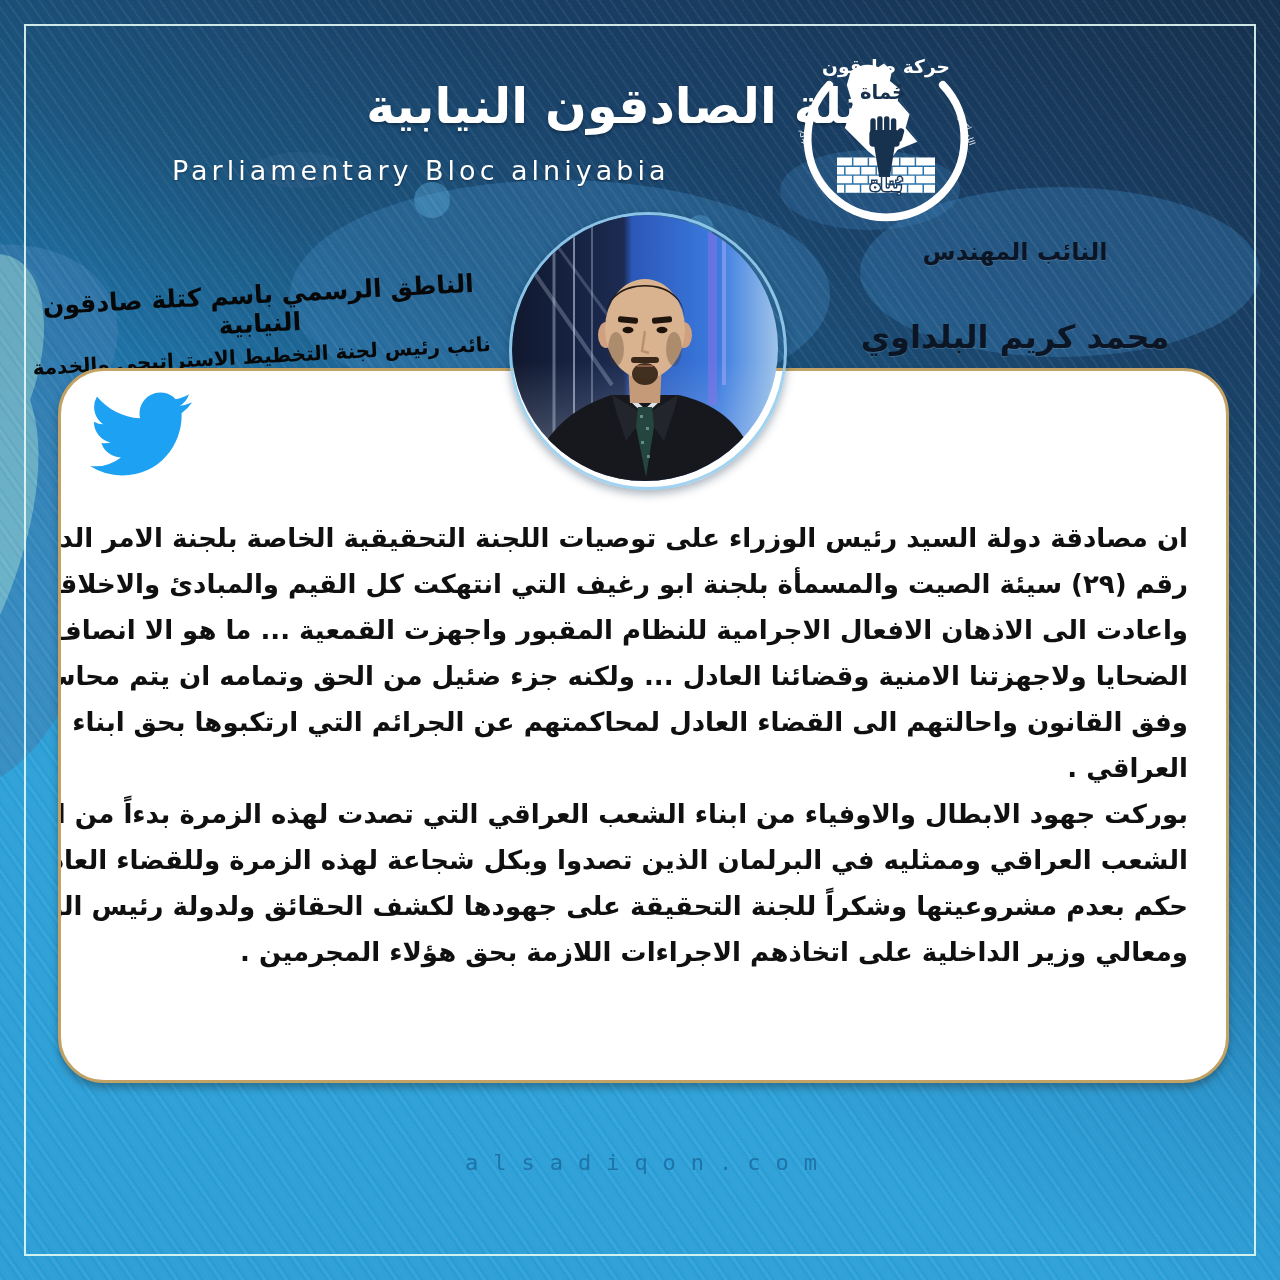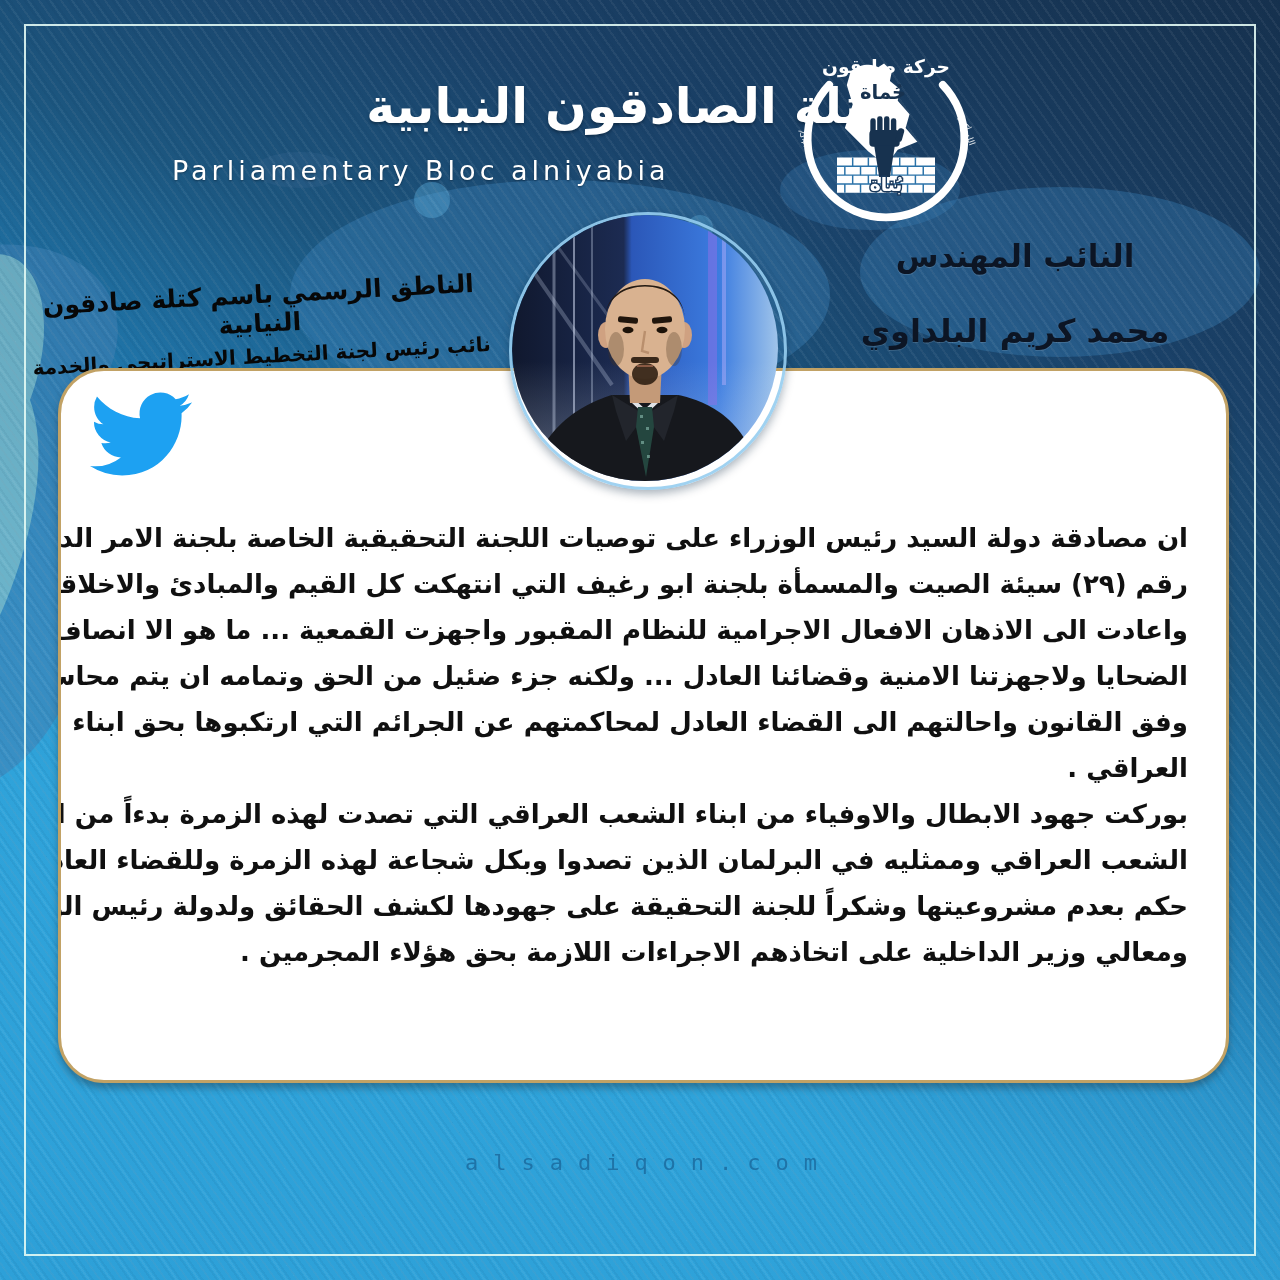--- a/index.html
+++ b/index.html
@@ -12,22 +12,22 @@
       repeating-linear-gradient(55deg, rgba(255,255,255,0.055) 0 2px, rgba(255,255,255,0) 2px 9px),
       repeating-linear-gradient(55deg, rgba(8,40,72,0.05) 3px 5px, rgba(8,40,72,0) 5px 9px);}
   .frame{position:absolute;left:24px;top:24px;right:24px;bottom:24px;
     border:2px solid rgba(226,250,244,0.9);}
   .header{position:absolute;left:172px;top:78px;width:720px;color:#ffffff;}
   .title-ar{font-size:49px;font-weight:bold;direction:rtl;text-shadow:0 2px 3px rgba(5,25,45,0.5);}
   .title-en{font-size:27px;letter-spacing:4px;margin-top:20px;text-shadow:0 1px 2px rgba(5,25,45,0.5);}
   .logo{position:absolute;left:788px;top:34px;width:196px;height:196px;}
   .name-block{position:absolute;right:100px;top:238px;width:330px;text-align:center;
     direction:rtl;color:#0c1524;font-weight:bold;text-shadow:0 1px 0 rgba(255,255,255,0.12);}
-  .name-title{font-size:31px;}
-  .name-name{font-size:32px;margin-top:38px;}
+  .name-title{font-size:24px;}
+  .name-name{font-size:32px;margin-top:52px;}
   .role-block{position:absolute;left:8px;top:280px;width:505px;text-align:center;direction:rtl;
     color:#070707;font-weight:bold;transform:rotate(-3deg);}
   .role-line1{font-size:25px;}
   .role-line2{font-size:20px;margin-top:6px;}
   .card{position:absolute;left:58px;top:368px;width:1165px;height:709px;background:#ffffff;
     border:3px solid #c2a265;border-radius:46px;box-shadow:0 5px 7px rgba(35,50,60,0.4);overflow:hidden;}
   .twitter{position:absolute;left:18px;top:12px;width:124px;height:102px;}
   .statement{position:absolute;right:38px;top:144px;width:1092px;direction:rtl;text-align:right;
     color:#101010;font-weight:bold;font-size:26px;line-height:46px;white-space:nowrap;}
   .photo-wrap{position:absolute;left:509px;top:212px;width:272px;height:272px;border-radius:50%;

